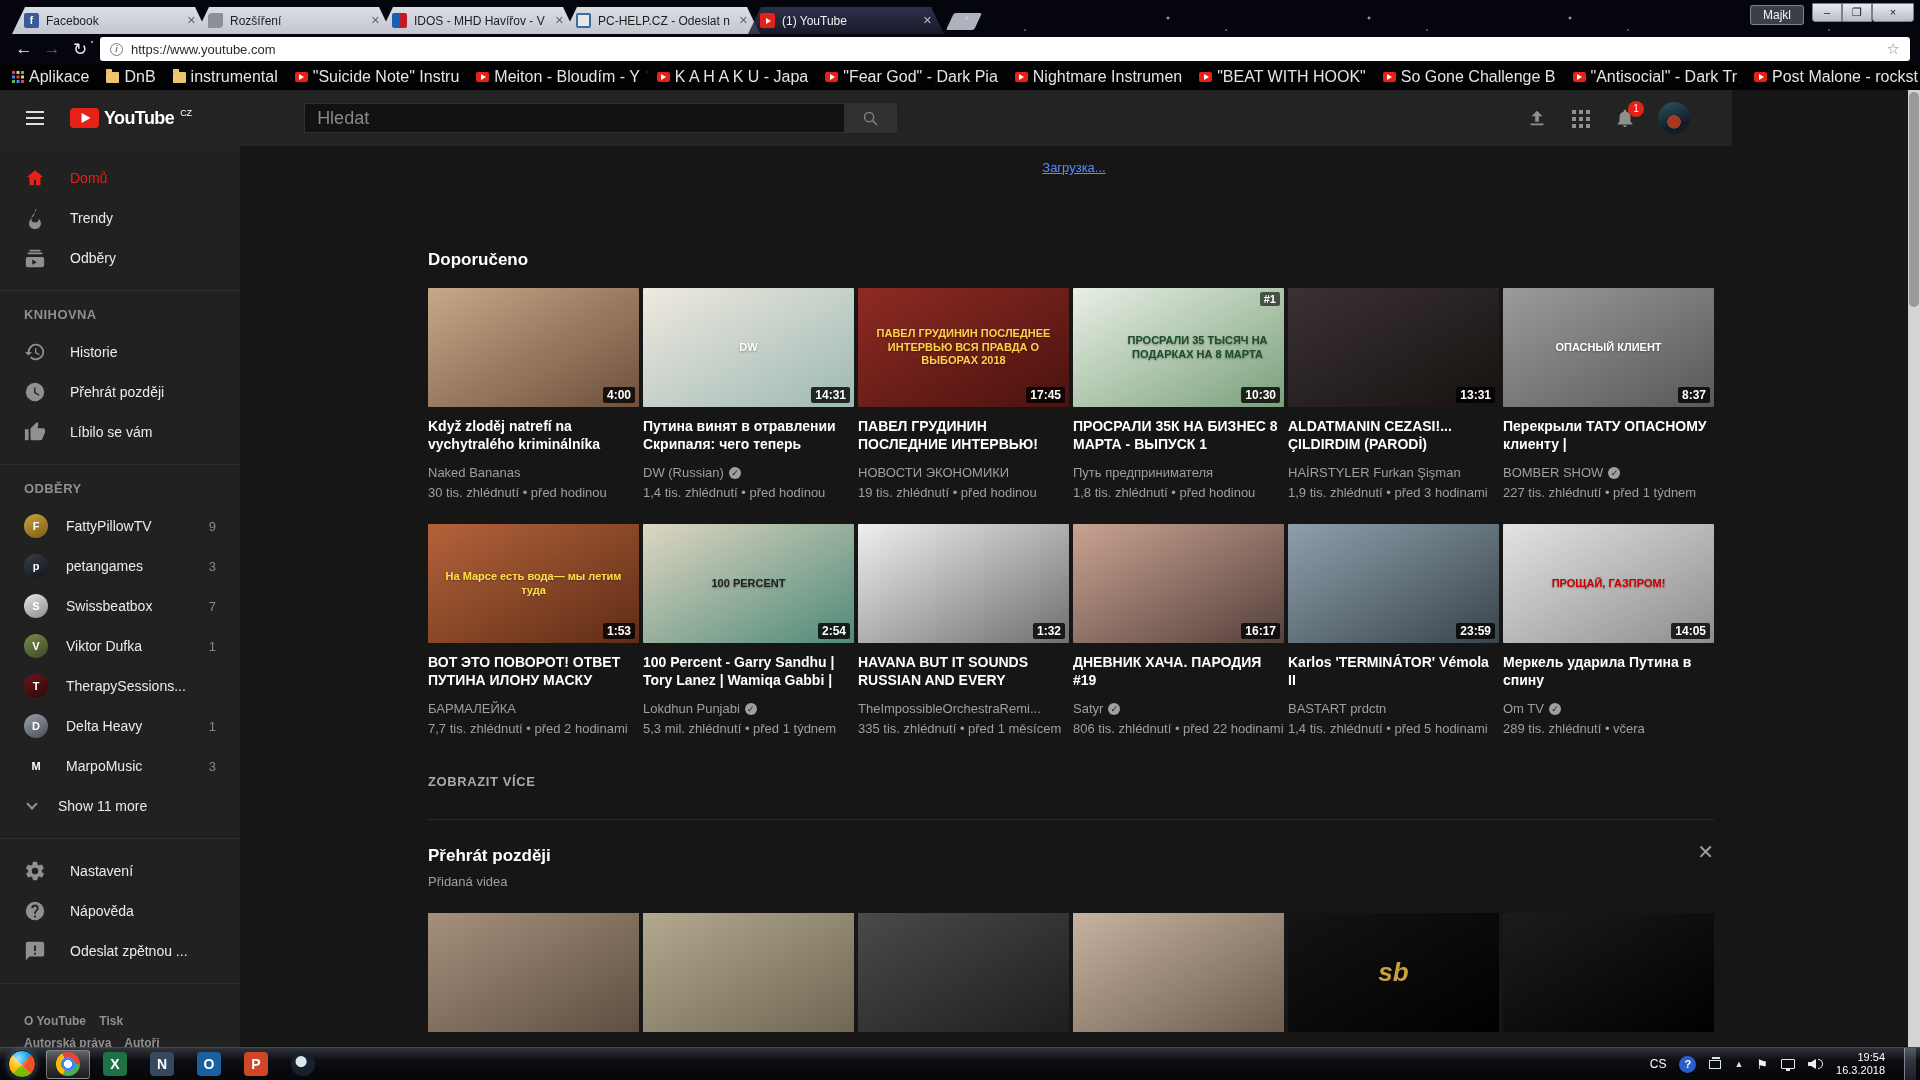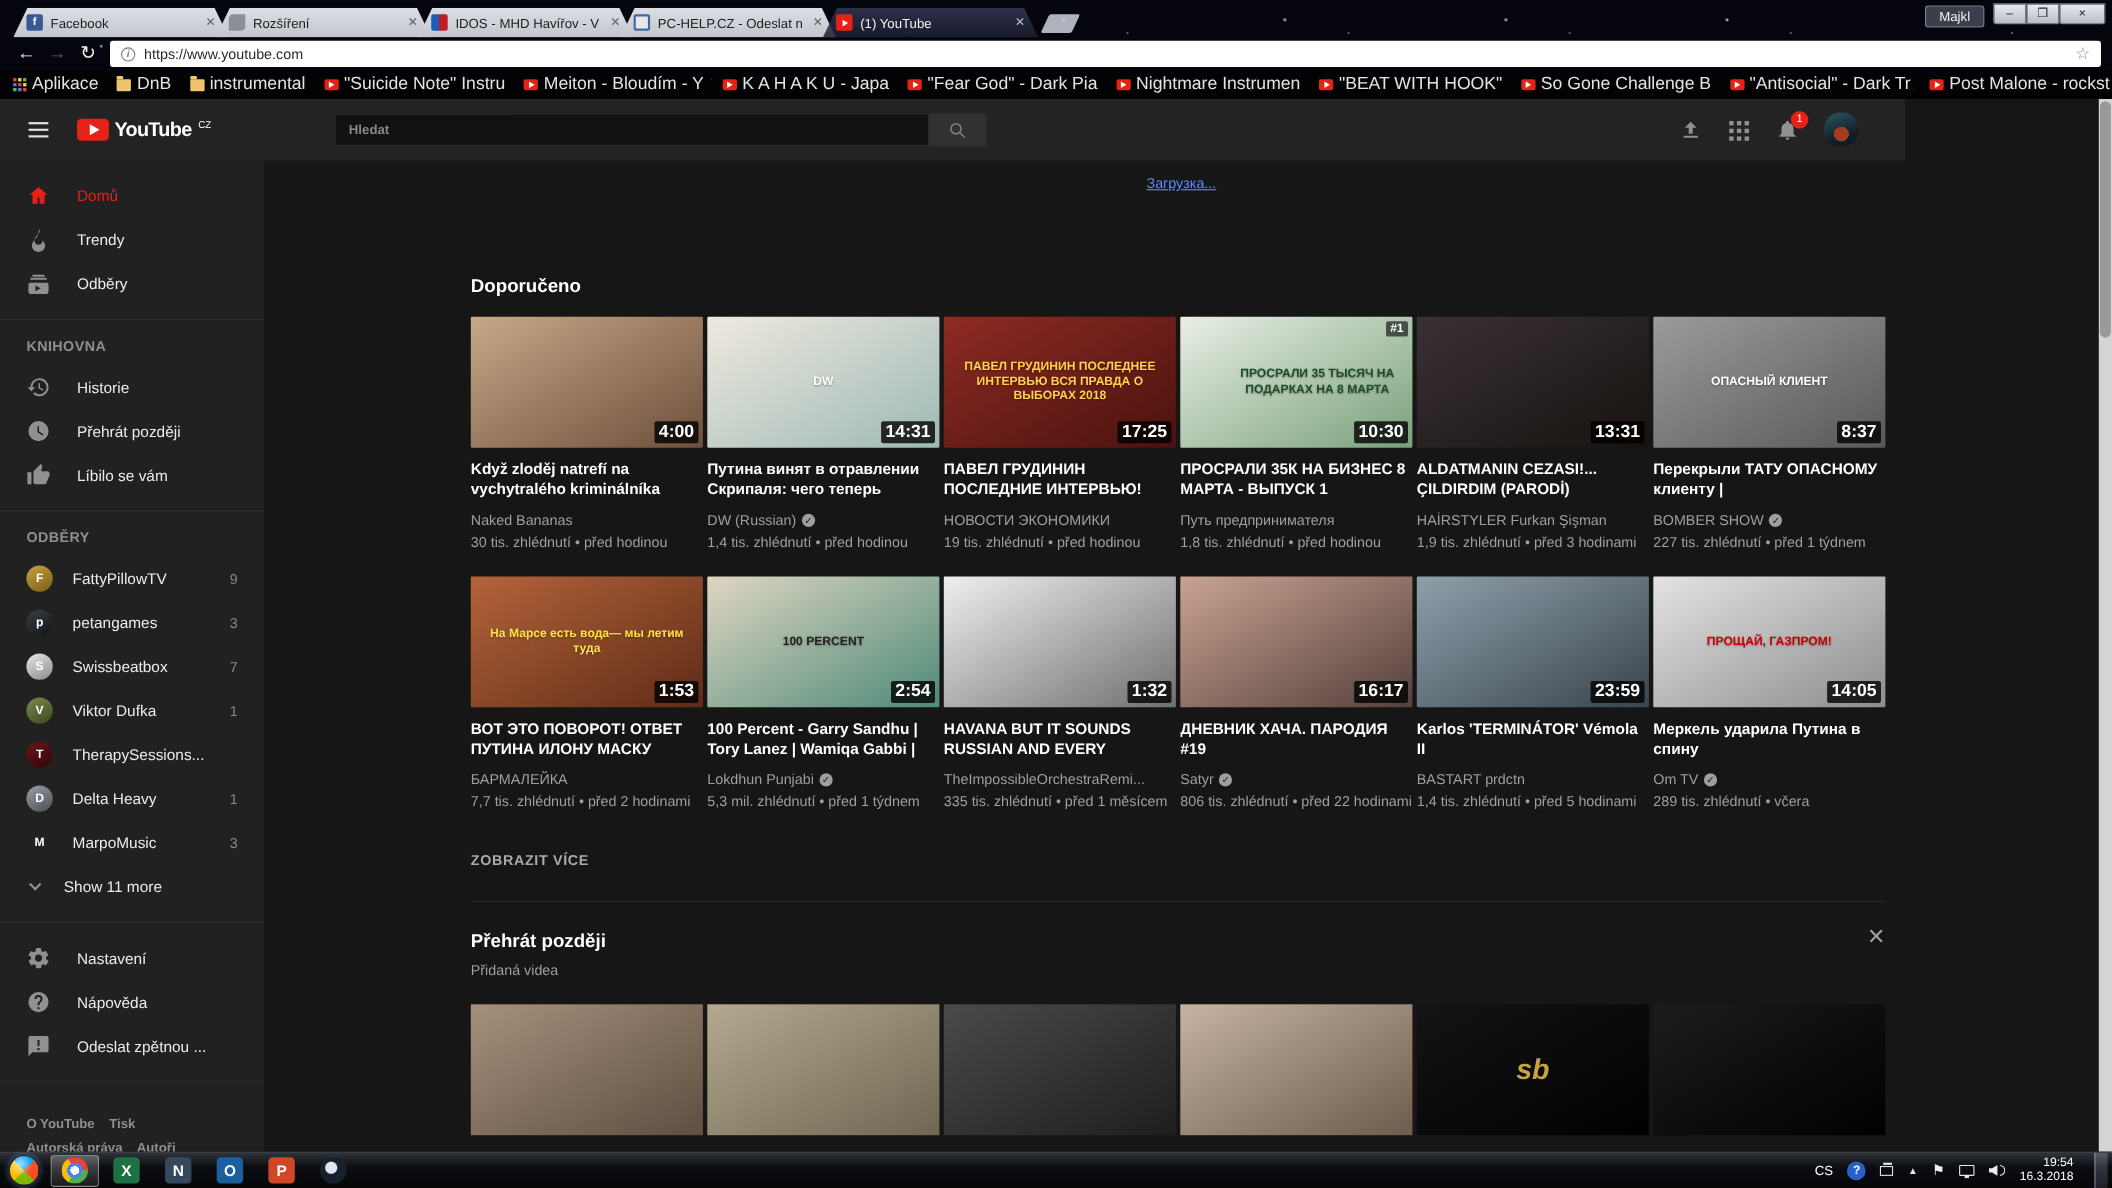--- a/index.html
+++ b/index.html
@@ -68,21 +68,21 @@
   .yt-header { position:absolute; top:90px; left:0; width:1732px; height:56px; background:#232323; display:flex; align-items:center; z-index:5; }
   .burger-wrap { width:70px; display:flex; justify-content:center; }
   .burger { width:18px; height:2px; background:#e0e0e0; box-shadow:0 -6px 0 #e0e0e0, 0 6px 0 #e0e0e0; }
   .yt-logo { display:flex; align-items:flex-start; gap:5px; }
   .yt-play { width:29px; height:20px; background:#e62117; border-radius:4px; position:relative; }
   .yt-play::after { content:""; position:absolute; left:50%; top:50%; transform:translate(-38%,-50%);
     border-left:9px solid #fff; border-top:5.5px solid transparent; border-bottom:5.5px solid transparent; }
   .yt-word { color:#fff; font-size:18px; font-weight:bold; letter-spacing:-0.6px; line-height:20px; }
   .yt-cc { color:#fff; font-size:9px; margin-left:1px; }
   .searchwrap { display:flex; margin-left:112px; }
-  .searchbox { width:540px; height:30px; background:#121212; border:1px solid #303030; border-right:none; border-radius:2px 0 0 2px; color:#e8e8e8; font-size:12px; padding:0 12px; outline:none;font-weight:bold; }
+  .searchbox { width:540px; height:30px; background:#121212; border:1px solid #303030; border-right:none; border-radius:2px 0 0 2px; color:#e8e8e8; font-size:18px; padding:0 12px; outline:none; }
   .searchbox::placeholder { color:#888; }
   .searchbtn { width:53px; height:30px; background:#313131; border:1px solid #303030; border-radius:0 2px 2px 0; display:flex; align-items:center; justify-content:center; }
   .hdr-right { margin-left:auto; display:flex; align-items:center; gap:22px; padding-right:42px; }
   .hicon { color:#909090; position:relative; display:flex; }
   .grid9 { width:4px; height:4px; background:#909090; margin:2px 16px 14px 2px;
     box-shadow:7px 0 0 #909090,14px 0 0 #909090,0 7px 0 #909090,7px 7px 0 #909090,14px 7px 0 #909090,0 14px 0 #909090,7px 14px 0 #909090,14px 14px 0 #909090; }
   .bell-badge { position:absolute; top:-6px; right:-8px; background:#e62117; color:#fff; font-size:10px; min-width:16px; height:16px; border-radius:8px; text-align:center; line-height:16px; padding:0 2px; }
   .avatar { width:32px; height:32px; border-radius:50%;
     background:radial-gradient(circle at 50% 62%, #a33b20 0 26%, transparent 27%), linear-gradient(160deg,#2d5560,#101c26 70%); }
 
@@ -108,21 +108,21 @@
   .loading { text-align:center; padding-top:12px; }
   .loading a { color:#5b8cff; font-size:13px; text-decoration:underline; }
   .content { width:1286px; margin-left:188px; }
   .sec-title { color:#fff; font-size:17px; font-weight:bold; margin:74px 0 18px; }
   .vrow { display:flex; gap:4px; }
   .vrow + .vrow { margin-top:22px; }
   .vcard { width:211px; }
   .thumb { width:211px; height:119px; position:relative; border-radius:1px; overflow:hidden; }
   .thumb-text { position:absolute; inset:0; display:flex; align-items:center; justify-content:center; text-align:center;
     padding:10px; font-size:11px; font-weight:bold; line-height:1.25; text-shadow:0 1px 2px rgba(0,0,0,.35); }
-  .dur { position:absolute; right:4px; bottom:4px; background:rgba(0,0,0,.8); color:#fff; font-size:16px; font-weight:bold; padding:1px 4px; border-radius:2px; }
+  .dur { position:absolute; right:4px; bottom:4px; background:rgba(0,0,0,.8); color:#fff; font-size:12px; font-weight:bold; padding:1px 4px; border-radius:2px; }
   .tbadge { position:absolute; right:4px; top:4px; background:rgba(0,0,0,.6); color:#fff; font-size:11px; font-weight:bold; padding:1px 4px; border-radius:2px; }
   .vtitle { color:#fff; font-size:14px; font-weight:bold; line-height:18px; margin-top:10px; max-height:36px; overflow:hidden; }
   .vchan { display:flex; align-items:center; gap:5px; color:#9f9f9f; font-size:13px; margin-top:12px; white-space:nowrap; }
   .vcheck { width:12px; height:12px; border-radius:50%; background:#9f9f9f; color:#161616; font-size:9px; line-height:12px; text-align:center; flex:0 0 auto; }
   .vmeta { color:#9f9f9f; font-size:13px; line-height:19px; margin-top:3px; }
   .showmore-link { color:#aaa; font-size:13px; font-weight:bold; letter-spacing:.6px; margin-top:36px; }
   .sec2 { margin-top:30px; border-top:1px solid #2a2a2a; padding-top:26px; position:relative; }
   .sec2 .sub-lbl { color:#9f9f9f; font-size:13px; margin-top:8px; }
   .sec-close { position:absolute; right:0; top:22px; color:#9f9f9f; font-size:20px; line-height:20px; }
   .latrow { display:flex; gap:4px; margin-top:24px; }
@@ -478,21 +478,21 @@
             <span>DW (Russian)</span>
             <span class="vcheck">✓</span>
           </div>
           <div class="vmeta">1,4 tis. zhlédnutí • před hodinou</div>
         </div>
 
         <div class="vcard">
           <div class="thumb" style="background: linear-gradient(150deg, rgb(142, 43, 35), rgb(74, 18, 15));">
             <div class="thumb-text" style="color: rgb(255, 210, 74);">ПАВЕЛ ГРУДИНИН ПОСЛЕДНЕЕ ИНТЕРВЬЮ ВСЯ ПРАВДА О ВЫБОРАХ 2018</div>
 
-            <div class="dur">17:25</div>
+            <div class="dur">17:45</div>
           </div>
           <div class="vtitle">ПАВЕЛ ГРУДИНИН ПОСЛЕДНИЕ ИНТЕРВЬЮ!</div>
           <div class="vchan">
             <span>НОВОСТИ ЭКОНОМИКИ</span>
 
           </div>
           <div class="vmeta">19 tis. zhlédnutí • před hodinou</div>
         </div>
 
         <div class="vcard">

